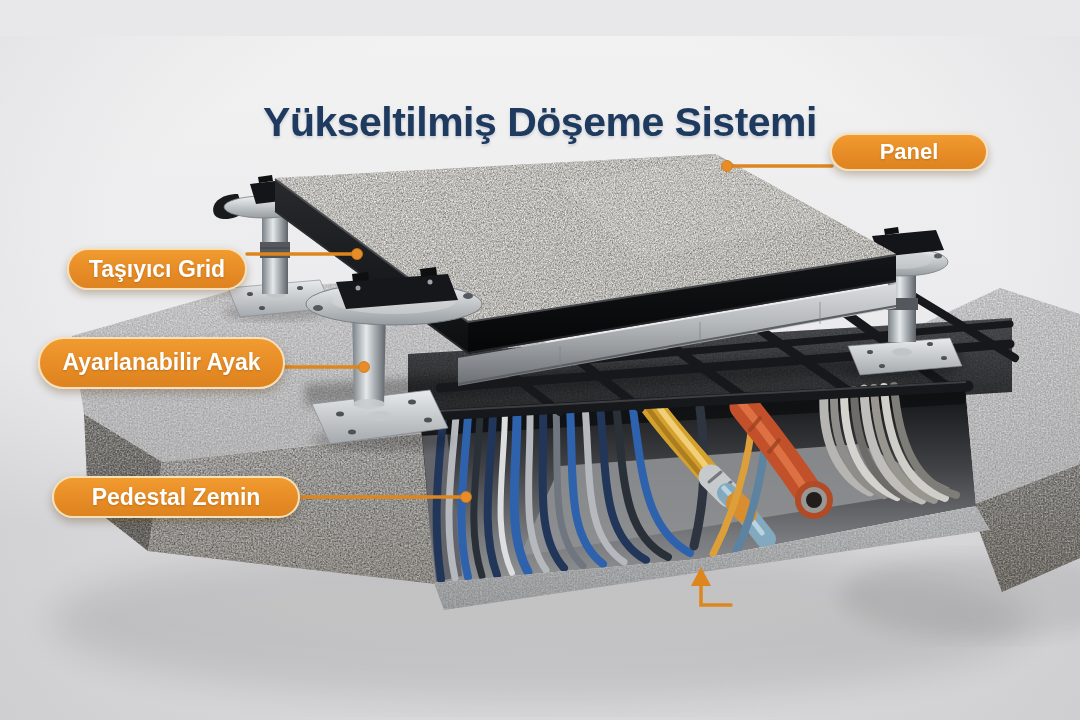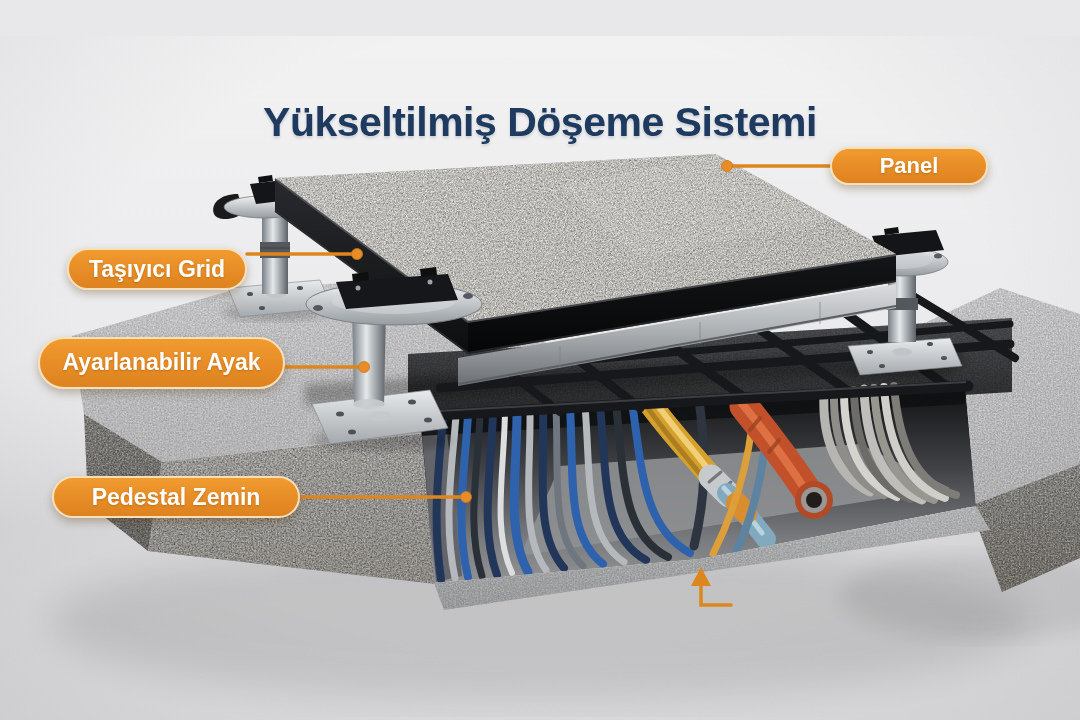--- a/index.html
+++ b/index.html
@@ -309,21 +309,21 @@
     <line class="leader" x1="284" y1="331" x2="364" y2="331"></line>
     <circle class="ldot" cx="364" cy="331" r="5.5"></circle>
     <line class="leader" x1="300" y1="461" x2="466" y2="461"></line>
     <circle class="ldot" cx="466" cy="461" r="5.5"></circle>
     <path class="leader" d="M731,569 L701,569 L701,547"></path>
     <polygon class="larrow" points="701,531 691,550 711,550"></polygon>
   </svg>
 
   <h1 class="page-title">Yükseltilmiş Döşeme Sistemi</h1>
 
-  <div class="pill" style="left:830px;top:111px;width:158px;height:38px;font-size:22px;">
+  <div class="pill" style="left:830px;top:97px;width:158px;height:38px;font-size:22px;">
       <span>Panel</span>
     </div>
 
   <div class="pill" style="left:67px;top:212px;width:180px;height:42px;font-size:23px;">
       <span>Taşıyıcı Grid</span>
     </div>
 
   <div class="pill" style="left:38px;top:301px;width:247px;height:52px;font-size:23px;">
     <span>
       <span class="ln">Ayarlanabilir Ayak</span>

